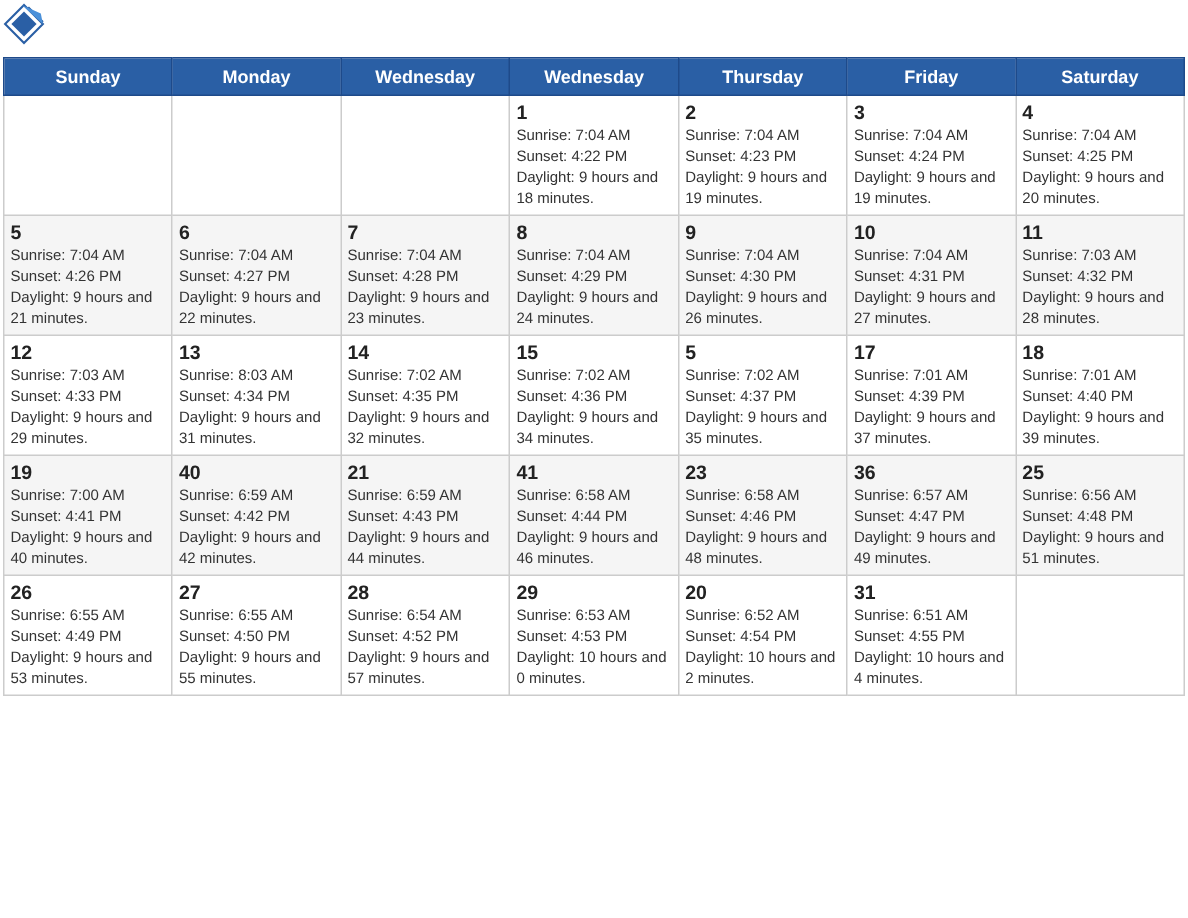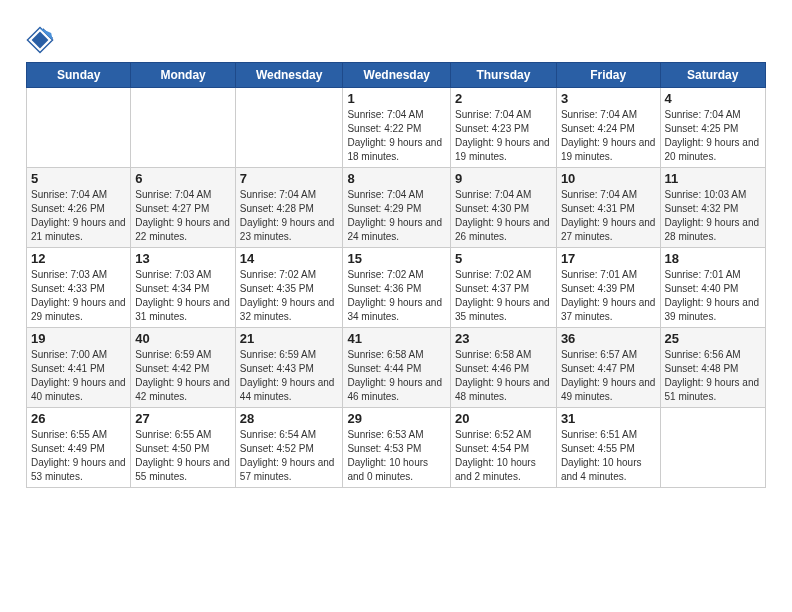--- a/index.html
+++ b/index.html
@@ -6,21 +6,21 @@
     body {
       width: 792px;
       height: 612px;
       font-family: Arial, sans-serif;
       background: #fff;
       overflow: hidden;
     }
     .page {
       width: 792px;
       height: 612px;
-      padding: 26px;
+      padding: 2px;
     }
     .header {
       display: flex;
       justify-content: space-between;
       align-items: flex-start;
       margin-bottom: 8px;
     }
     .logo {
       display: flex;
       align-items: center;
@@ -189,35 +189,35 @@
 Daylight: 9 hours and 26 minutes.</div>
           </td>
           <td>
             <span class="day-number">10</span>
             <div class="day-info">Sunrise: 7:04 AM
 Sunset: 4:31 PM
 Daylight: 9 hours and 27 minutes.</div>
           </td>
           <td>
             <span class="day-number">11</span>
-            <div class="day-info">Sunrise: 10:03 AM
+            <div class="day-info">Sunrise: 7:03 AM
 Sunset: 4:32 PM
 Daylight: 9 hours and 28 minutes.</div>
           </td>
         </tr>
         <tr>
           <td>
             <span class="day-number">12</span>
             <div class="day-info">Sunrise: 7:03 AM
 Sunset: 4:33 PM
 Daylight: 9 hours and 29 minutes.</div>
           </td>
           <td>
             <span class="day-number">13</span>
-            <div class="day-info">Sunrise: 7:03 AM
+            <div class="day-info">Sunrise: 8:03 AM
 Sunset: 4:34 PM
 Daylight: 9 hours and 31 minutes.</div>
           </td>
           <td>
             <span class="day-number">14</span>
             <div class="day-info">Sunrise: 7:02 AM
 Sunset: 4:35 PM
 Daylight: 9 hours and 32 minutes.</div>
           </td>
           <td>

